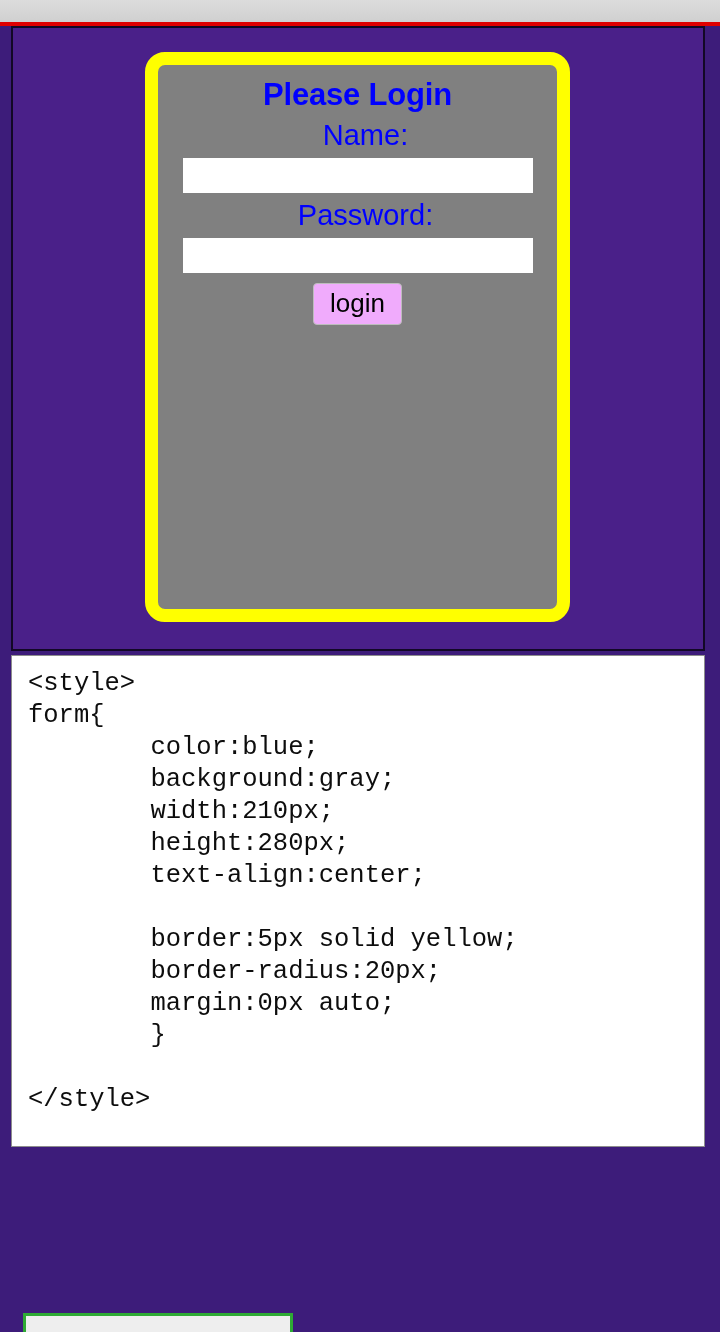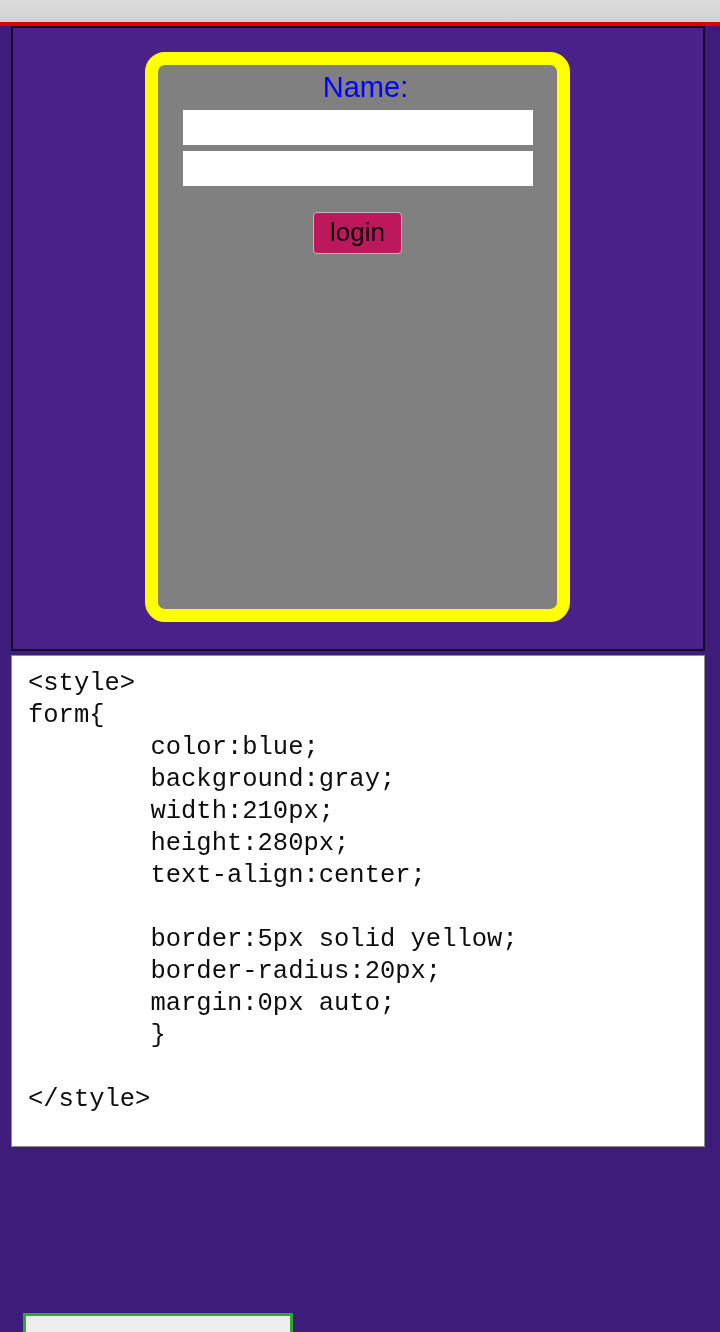--- a/index.html
+++ b/index.html
@@ -88,23 +88,23 @@
     outline: none;
     box-sizing: border-box;
     font-family: "Liberation Sans", sans-serif;
     font-size: 18px;
     padding: 0 4px;
     color: #000;
     border-radius: 0;
   }
   .login-button {
     display: inline-block;
-    margin-top: 26px;
+    margin-top: 10px;
     padding: 5px 16px 7px 16px;
-    background: #be185d;
+    background: #f0abfc;
     border: 1px solid #bdbdbd;
     border-radius: 4px;
     color: #000000;
     font-family: "Liberation Sans", sans-serif;
     font-size: 26px;
     line-height: 1.1;
     cursor: pointer;
   }
 
   
@@ -158,25 +158,27 @@
 
 <div class="topbar"></div>
 <div class="topbar-rule"></div>
 
 <div class="page-region">
 
   <div class="render-frame">
 
     <div class="login-form">
 
+      <h3 class="form-title">Please Login</h3>
 
       <div class="field-label">Name:</div>
 
       <input class="text-input" type="text" placeholder="" style="">
 
+      <div class="field-label">Password:</div>
 
       <input class="text-input" type="text" placeholder="" style="">
 
       <div class="login-button">login</div>
 
     </div>
   </div>
 
   <div class="code-panel">
     <pre class="code-text">&lt;style&gt;

